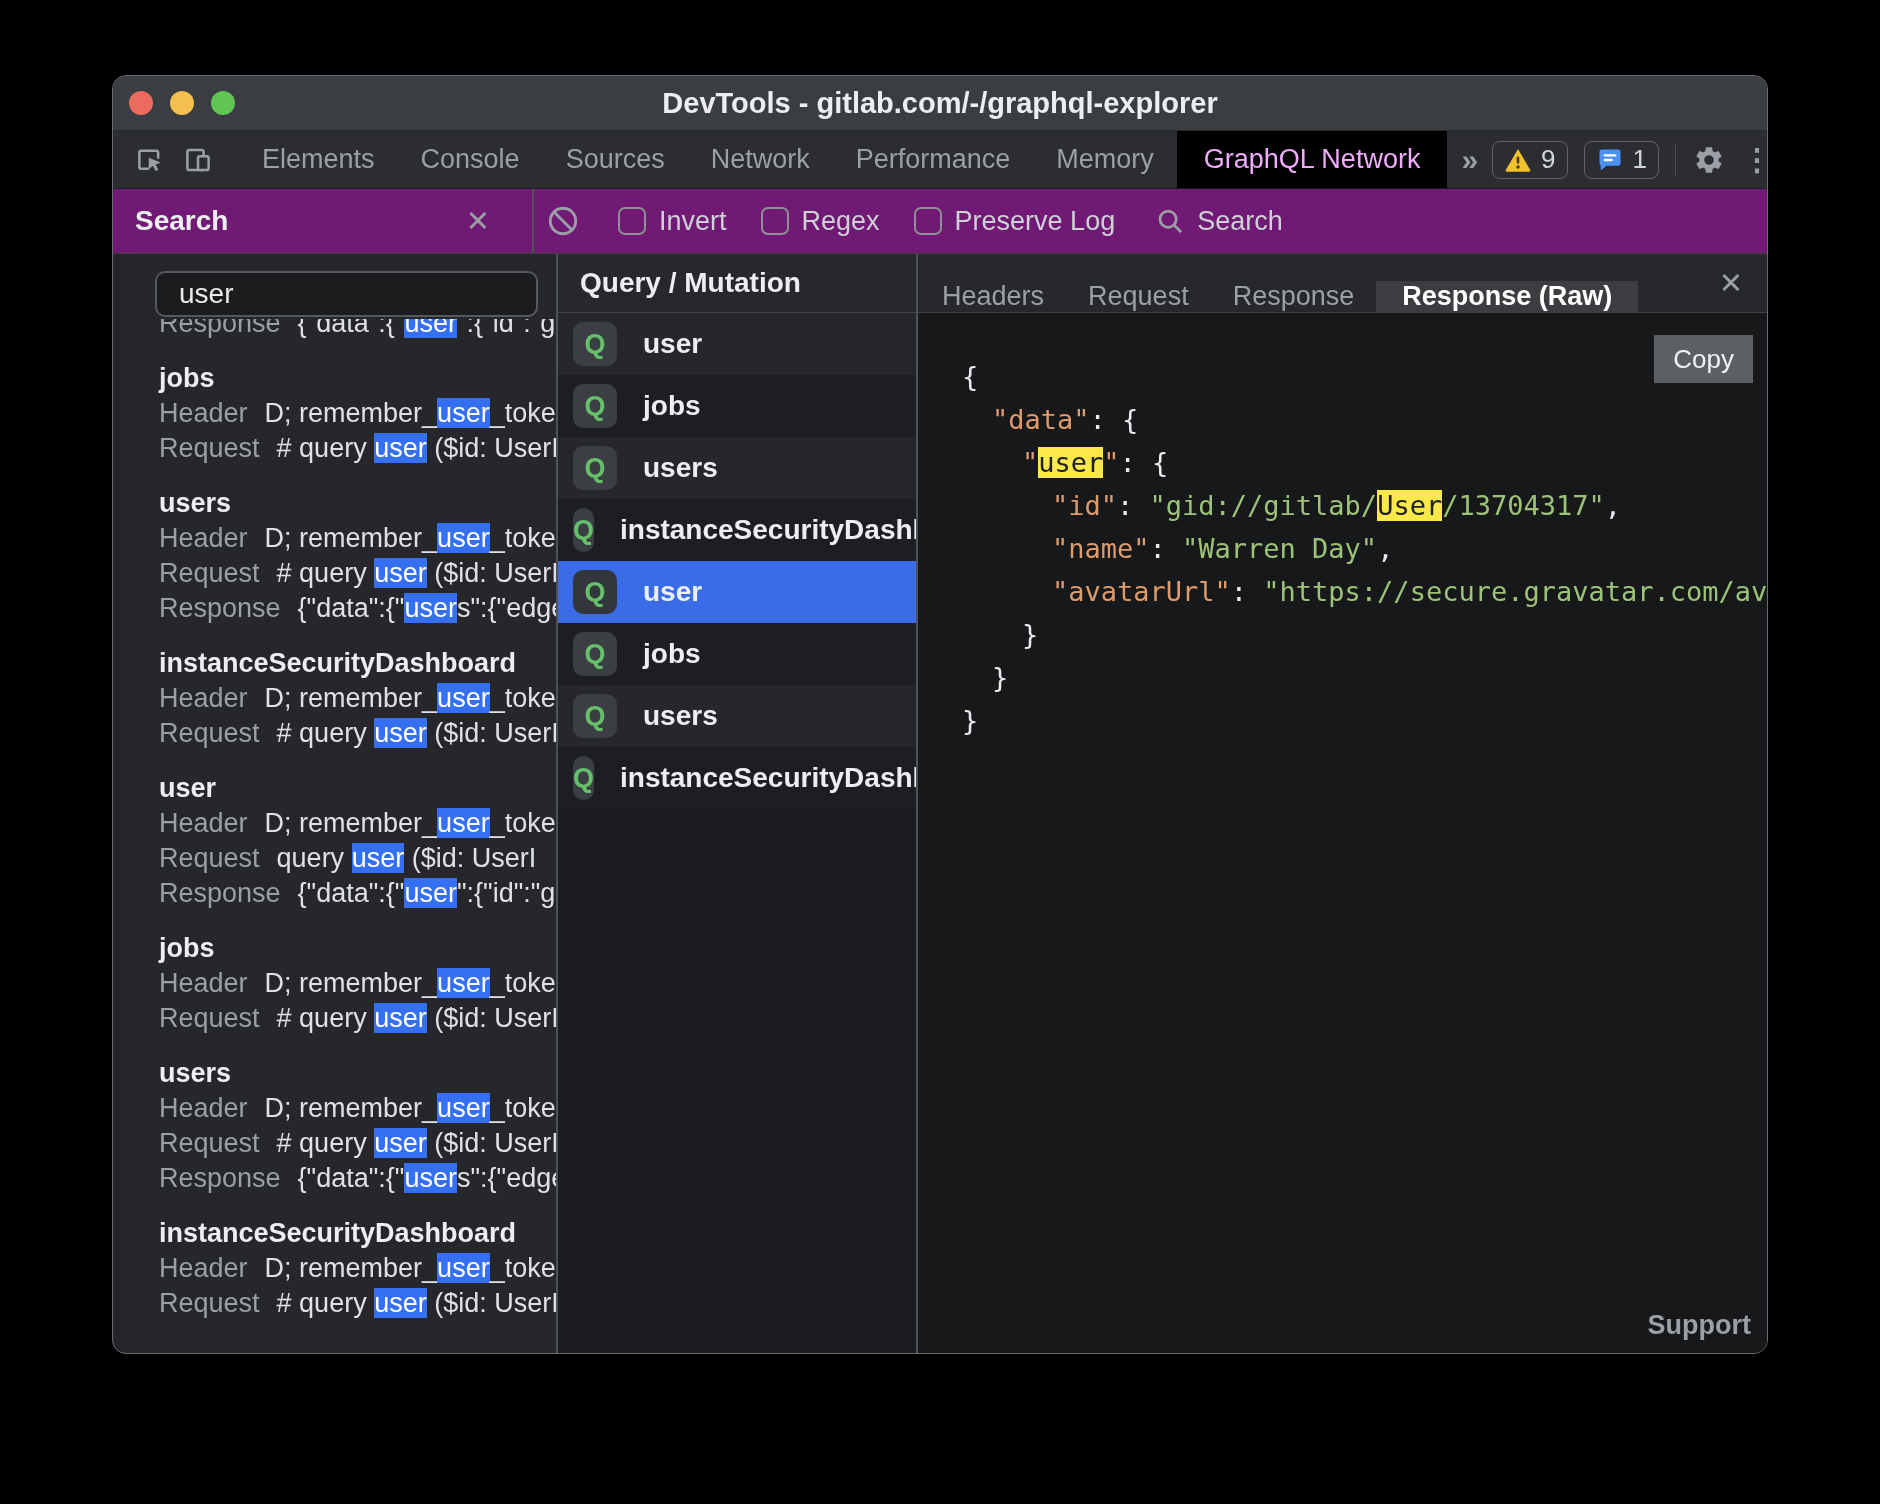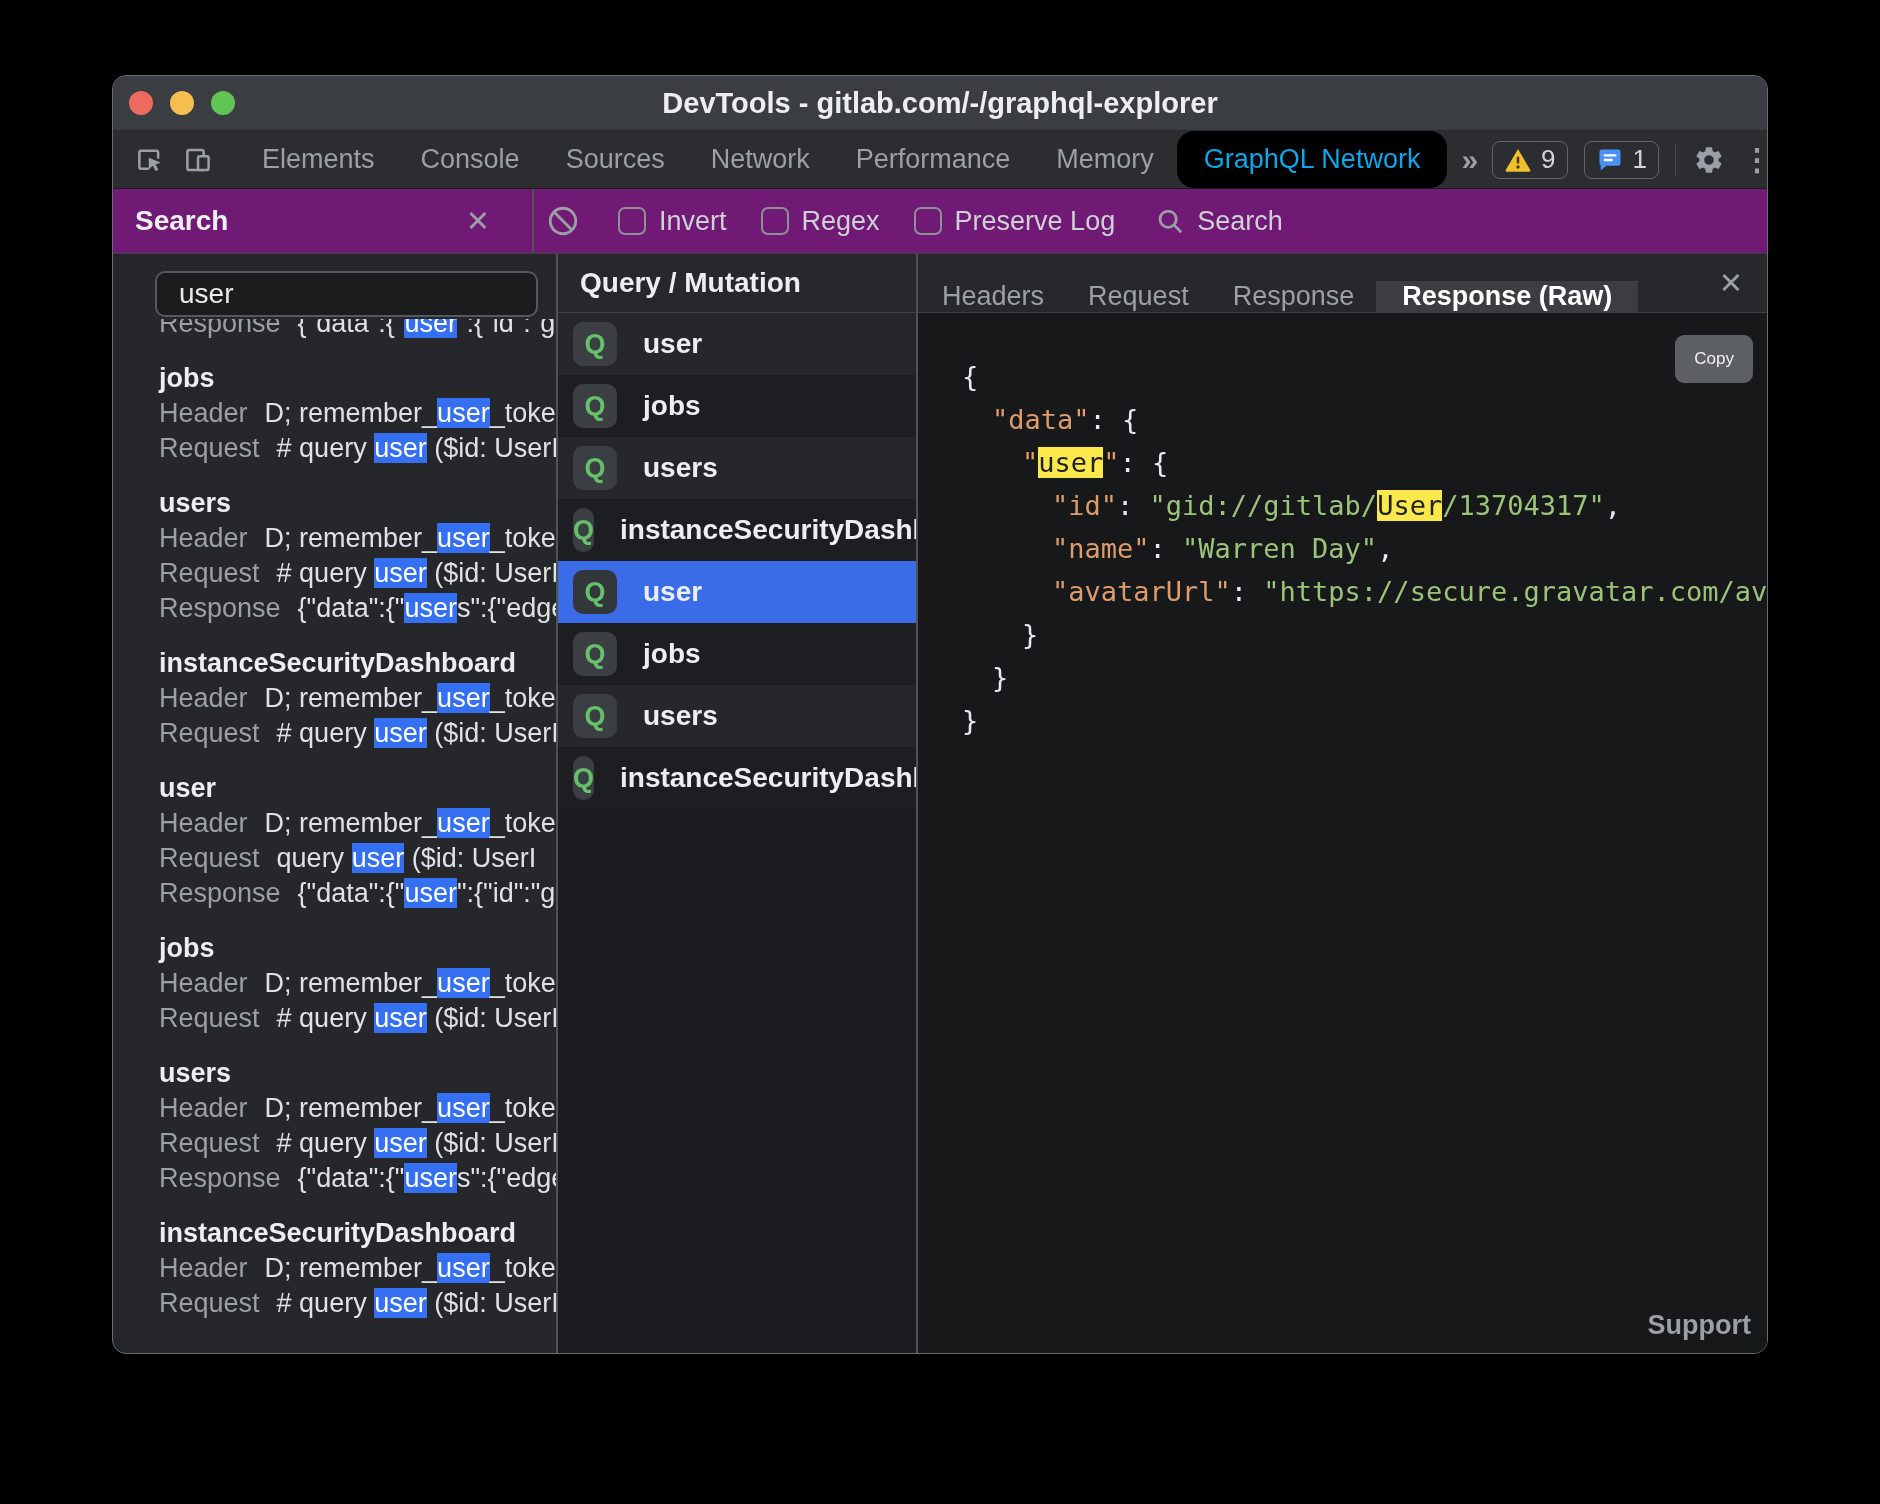--- a/index.html
+++ b/index.html
@@ -20,21 +20,21 @@
   .title { color:#eceef0; font-size:29px; font-weight:700; }
 
   
   .tabbar { height:58px; background:#2b2d31; flex:0 0 auto; display:flex; align-items:stretch;
             border-bottom:1px solid #1a1b1d; }
   .tabbar-icons { display:flex; align-items:center; gap:14px; padding:0 14px 0 20px; }
   .icon-btn { width:34px; height:34px; display:flex; align-items:center; justify-content:center; }
   .vsep { width:1px; height:32px; background:#4a4d51; align-self:center; }
   .tabs { display:flex; align-items:stretch; margin-left:10px; }
   .tab { display:flex; align-items:center; padding:0 23px; color:#9aa0a6; font-size:27px; white-space:nowrap; }
-  .tab.active { background:#000; color:#0ea5e9; padding:16px 27px;border-radius:17px; }
+  .tab.active { background:#000; color:#f0abfc; padding:16px 27px; }
   .chevrons { display:flex; align-items:center; color:#9aa0a6; font-size:30px; padding:0 14px; font-weight:700; }
   .tabbar-right { margin-left:auto; display:flex; align-items:center; gap:16px; padding-right:18px; }
   .badge-box { display:flex; align-items:center; gap:9px; border:1px solid #5f6368; border-radius:8px;
                height:38px; padding:0 11px; color:#d2d5d9; font-size:26px; }
   .kebab { color:#9aa0a6; font-size:30px; font-weight:700; letter-spacing:0; width:20px; text-align:center; }
 
   
   .toolband { height:65px; background:#701a75; flex:0 0 auto; display:flex; align-items:stretch;
               border-bottom:1px solid #3f4144; }
   .toolband-left { width:421px; flex:0 0 auto; display:flex; align-items:center;
@@ -90,21 +90,21 @@
   
   .right { flex:1; display:flex; flex-direction:column; overflow:hidden; background:#17181a; }
   .rtabs { height:59px; flex:0 0 auto; background:#26282b; border-bottom:1px solid #3f4144;
            display:flex; align-items:flex-end; padding-left:2px; }
   .rtab { display:flex; align-items:center; padding:0 22px; color:#9aa0a6; font-size:27px;
           font-weight:500; white-space:nowrap; }
   .rtab.active { background:#3b3d41; color:#fff; font-weight:700; padding:0 26px; }
   .rtabs .x-btn { margin-left:auto; align-self:center; padding-right:24px; }
   .rbody { flex:1; position:relative; overflow:hidden; }
   .copy-btn { position:absolute; top:22px; right:14px; height:48px; padding:0 19px;
-              background:#5d6063; border-radius:9px; color:#f1f2f3; font-size:17px;
+              background:#5d6063; border-radius:0; color:#f1f2f3; font-size:26px;
               display:flex; align-items:center; }
   .json { padding:42px 0 0 44px; font-family:"DejaVu Sans Mono", monospace; font-size:27px; }
   .json-line { line-height:43px; white-space:pre; overflow:hidden; }
   .k { color:#de9b6b; } .s { color:#9cc379; } .p { color:#e8eaed; }
   .hl-y { background:#fbe94c; color:#202124; }
   .support { position:absolute; right:16px; bottom:12px; color:#9aa0a6; font-size:27px; font-weight:700; }
 
   svg { display:block; }
 </style>
 </head>

